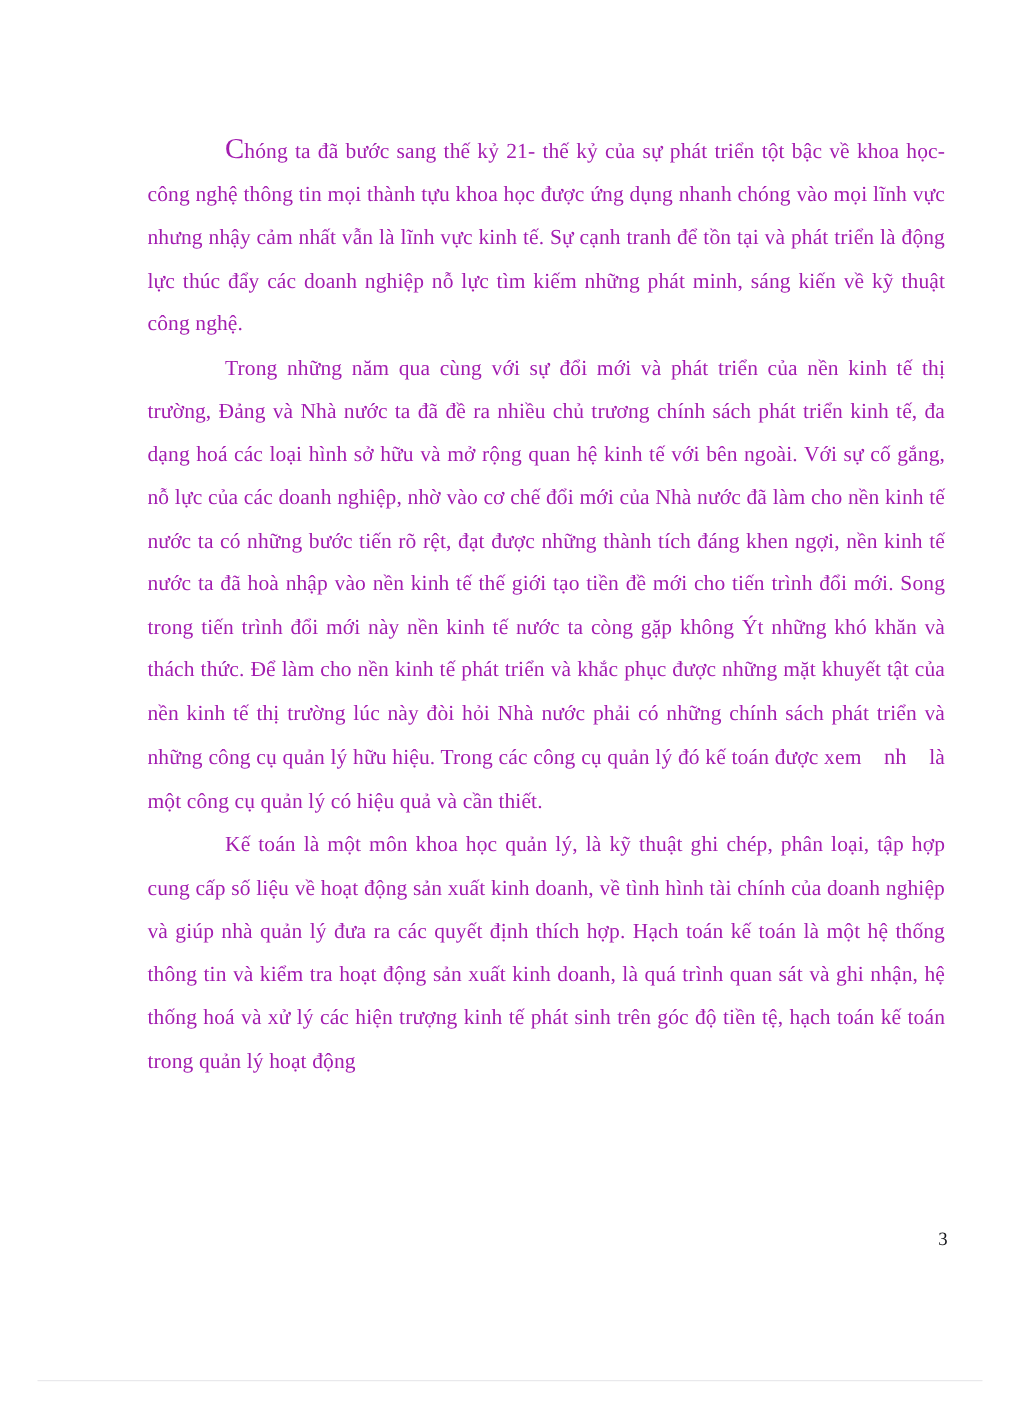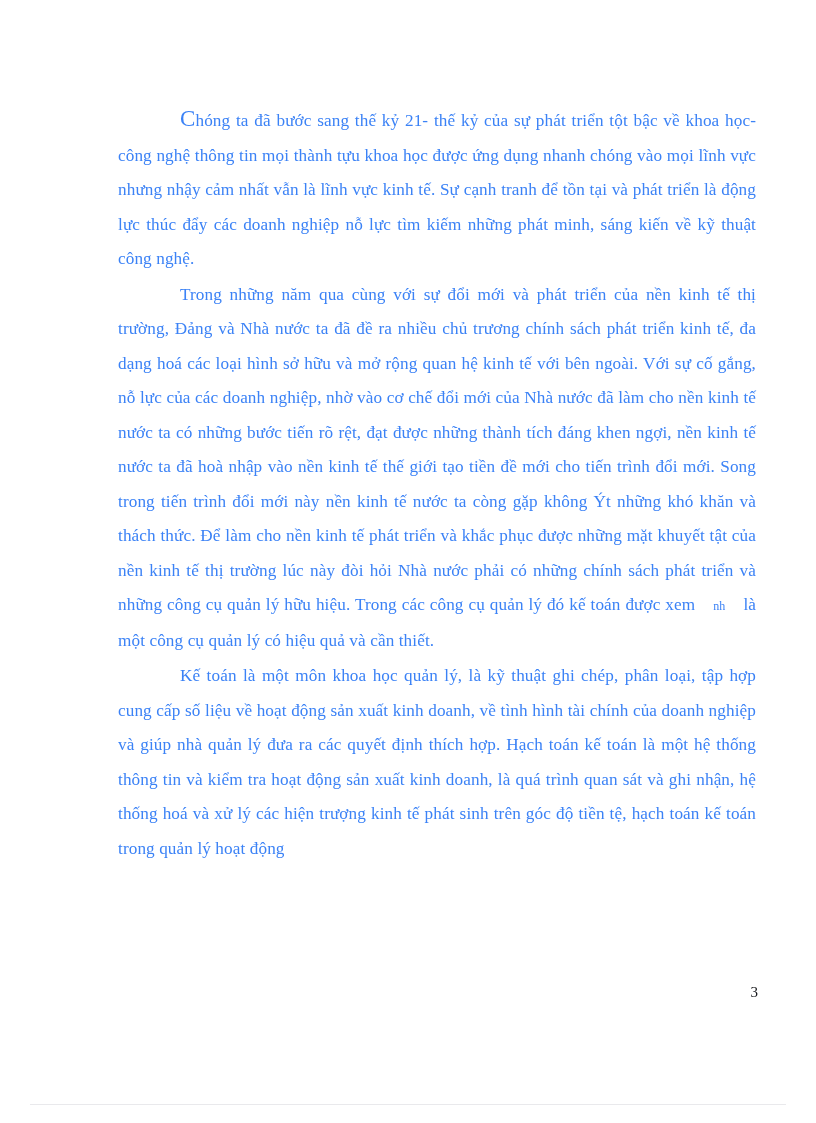--- a/index.html
+++ b/index.html
@@ -30,31 +30,31 @@
     width: 638px;
   }
   .para {
     margin: 0 0 1px 0;
     text-align: justify;
     text-justify: inter-word;
     font-size: 17.2px;
     line-height: 34.5px;
     letter-spacing: 0.1px;
     text-indent: 62px;
-    color: #3b82f6;
+    color: #a21caf;
   }
   .dropcap-para {
     text-indent: 62px;
   }
   .dropcap {
     font-size: 23px;
     line-height: 1;
   }
   .inline-sub {
-    font-size: 12px;
+    font-size: 18px;
     vertical-align: baseline;
     padding: 0 18px;
   }
   .page-number {
     position: absolute;
     right: 58px;
     top: 984px;
     font-size: 15px;
     color: #15161a;
     font-family: "Liberation Serif", serif;

